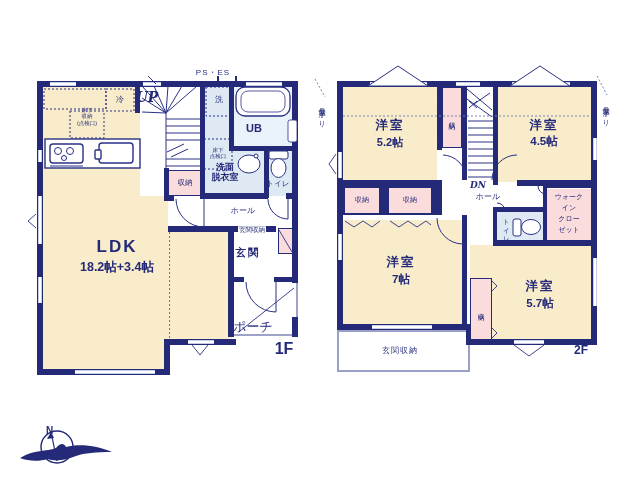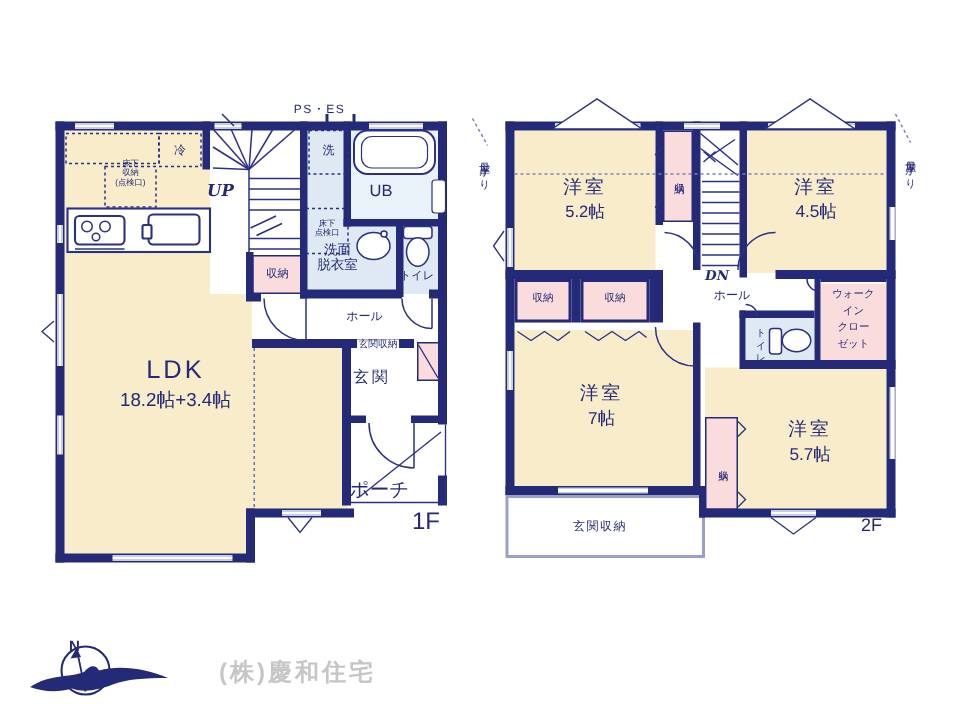--- a/index.html
+++ b/index.html
@@ -8,21 +8,21 @@
   i.fill,i.wall,i.winH,i.winV,i.box{display:block;position:absolute;}
   i.wall{background:#242a78;}
   i.winH{background:linear-gradient(to bottom,#c7cde6 30%,#ffffff 30%,#ffffff 70%,#c7cde6 70%);}
   i.winV{background:linear-gradient(to right,#c7cde6 30%,#ffffff 30%,#ffffff 70%,#c7cde6 70%);}
   i.box{box-sizing:border-box;border:1px solid #242a78;}
   .lbl{position:absolute;color:#242a78;white-space:nowrap;transform:translate(-50%,-50%);
        text-align:center;line-height:1.15;}
   .vlbl{position:absolute;color:#242a78;writing-mode:vertical-rl;text-orientation:upright;
         transform:translate(-50%,-50%);letter-spacing:1px;line-height:1;}
   .serif{font-family:"DejaVu Serif","Liberation Serif",serif;font-style:italic;font-weight:bold;}
-  .b{font-weight:normal;}
+  .b{font-weight:bold;}
   svg{position:absolute;left:0;top:0;}
   .company{position:absolute;color:#c6c6c6;font-weight:bold;letter-spacing:2px;}
 </style>
 </head>
 <body>
 
 <div id="canvas">
 
   <i class="fill" style="left:40px;top:85px;width:130px;height:288px;background:#f8ecca"></i>
   <i class="fill" style="left:170px;top:85px;width:34px;height:258px;background:#f8ecca"></i>
@@ -252,21 +252,21 @@
     </g>
   </svg>
 
   <div class="lbl" style="left:213px;top:73px;font-size:8px;letter-spacing:1px">PS・ES</div>
   <div class="lbl" style="left:120px;top:100px;font-size:8px">冷</div>
   <div class="lbl" style="left:87px;top:116px;font-size:5.5px">
     <div>床下</div>
     <div>収納</div>
     <div>(点検口)</div>
   </div>
-  <div class="lbl serif" style="left:147px;top:128px;font-size:11px">UP</div>
+  <div class="lbl serif" style="left:147px;top:97px;font-size:14px">UP</div>
   <div class="lbl" style="left:219px;top:100px;font-size:8px">洗</div>
   <div class="lbl" style="left:218px;top:153px;font-size:5.5px">
     <div>床下</div>
     <div>点検口</div>
   </div>
   <div class="lbl b" style="left:254px;top:128px;font-size:11px">UB</div>
   <div class="lbl b" style="left:225px;top:172px;font-size:9px">
     <div>洗面</div>
     <div>脱衣室</div>
   </div>
@@ -299,15 +299,14 @@
   </div>
   <div class="vlbl" style="left:506px;top:227px;font-size:6.5px">トイレ</div>
   <div class="lbl b" style="left:401px;top:262px;font-size:12.5px;letter-spacing:2px">洋室</div>
   <div class="lbl b" style="left:401px;top:280px;font-size:11.5px">7帖</div>
   <div class="lbl b" style="left:540px;top:286px;font-size:12.5px;letter-spacing:2px">洋室</div>
   <div class="lbl b" style="left:540px;top:304px;font-size:11.5px">5.7帖</div>
   <div class="vlbl" style="left:481px;top:309px;font-size:6.5px">収納</div>
   <div class="lbl" style="left:400px;top:351px;font-size:8px;letter-spacing:1px">玄関収納</div>
   <div class="lbl b" style="left:581px;top:351px;font-size:12px">2F</div>
 
-  <div class="company" style="left:146px;top:438px;font-size:16px">(株)慶和住宅</div>
 
 </div>
 
 </body></html>

